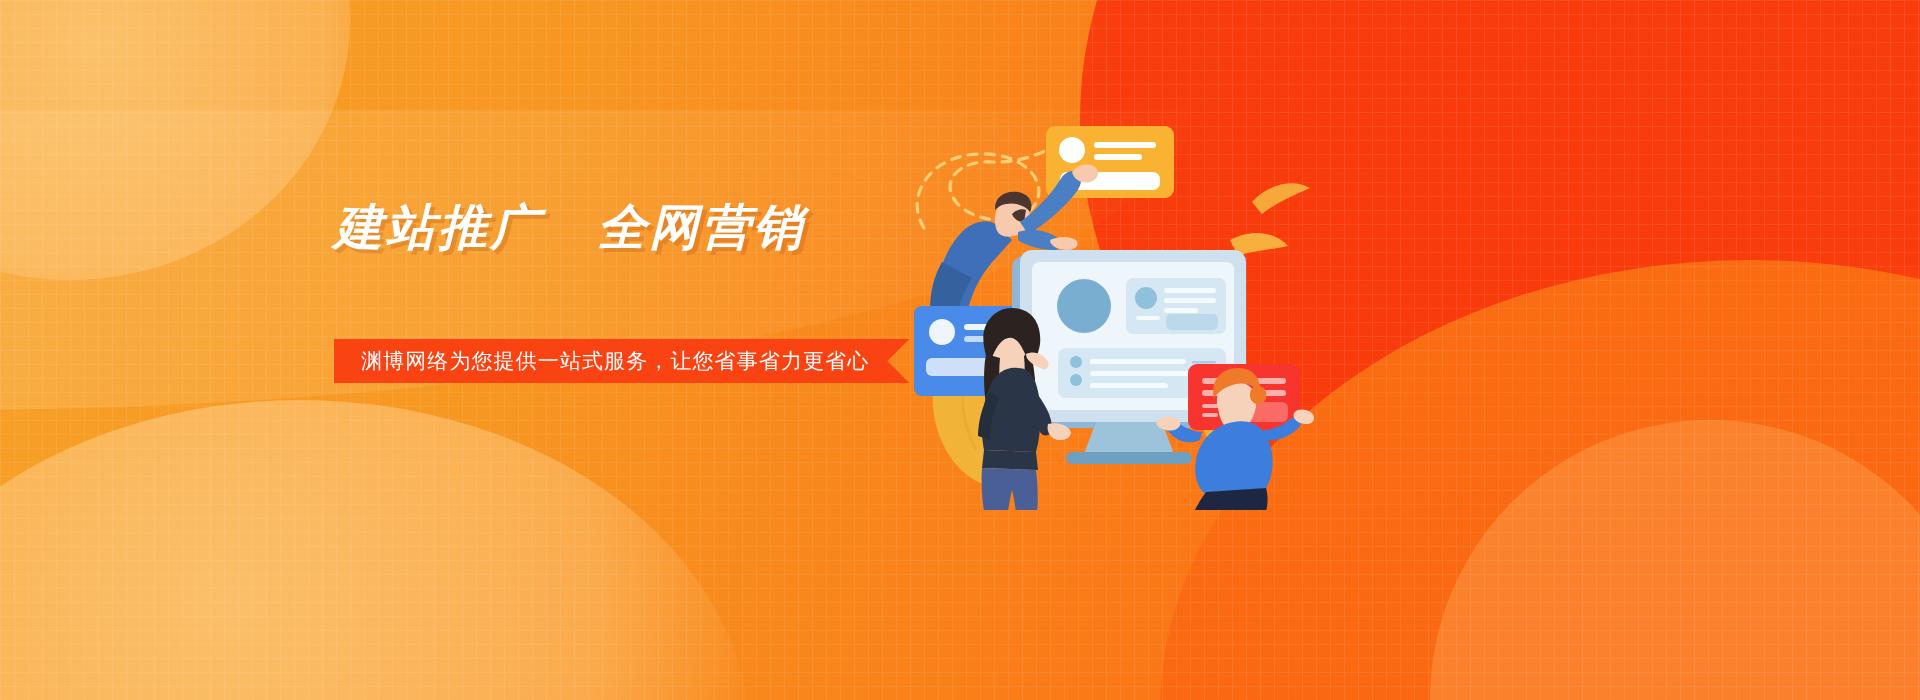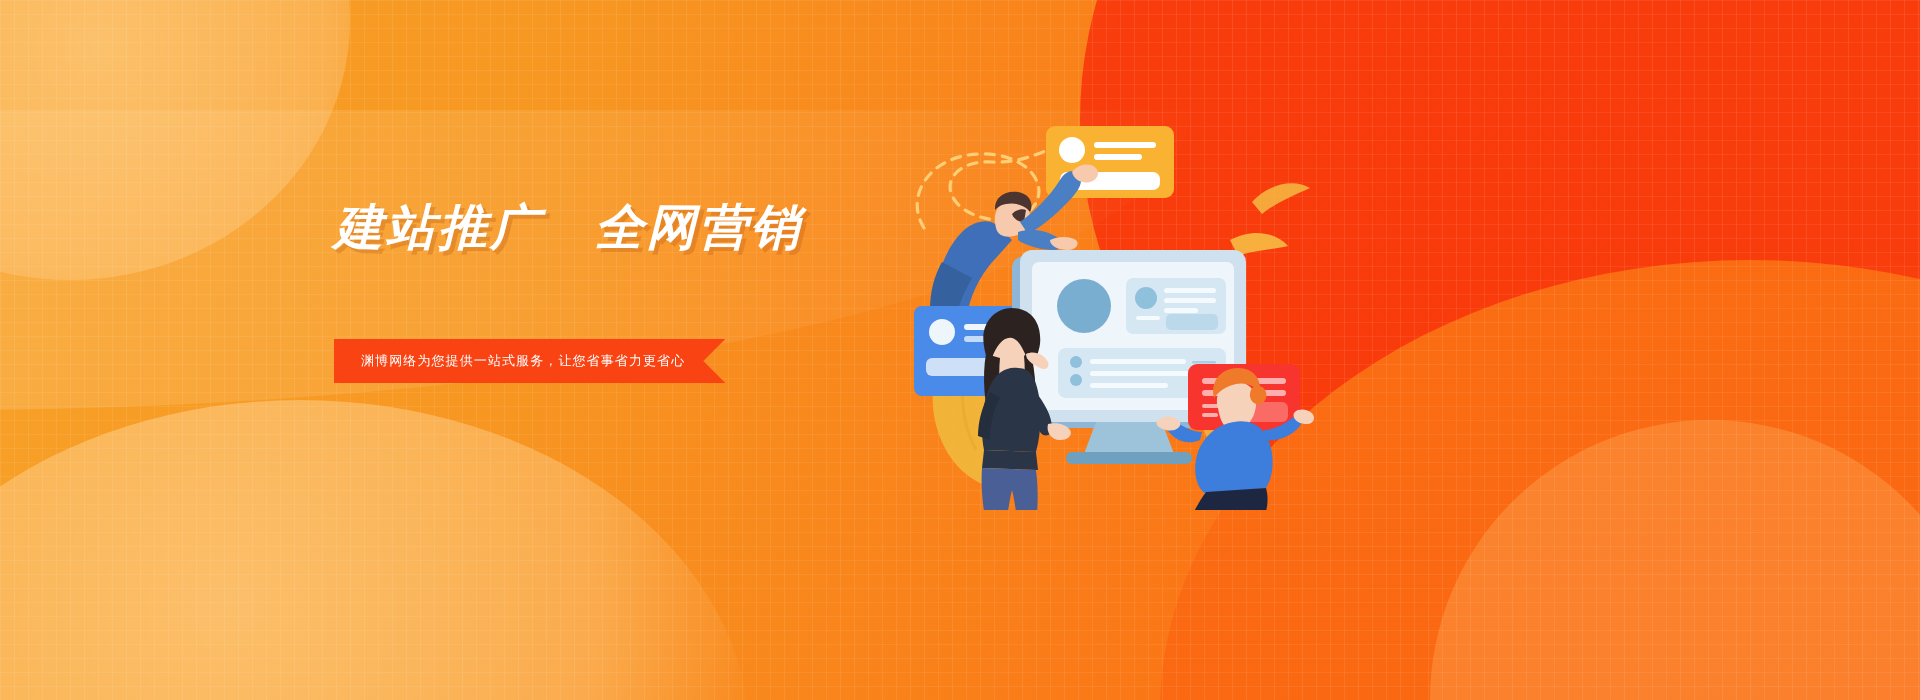--- a/index.html
+++ b/index.html
@@ -56,35 +56,35 @@
       repeating-linear-gradient(to bottom,rgba(255,255,255,.07) 0 1px,transparent 1px 14px);
     pointer-events:none;
   }
 
   
   .copy{position:absolute;left:334px;top:196px;width:780px;}
   .head-line{
     color:#ffffff;font-size:49px;line-height:63px;font-weight:bold;font-style:italic;
     letter-spacing:3px;white-space:nowrap;
     text-shadow:4px 4px 0 rgba(184,86,16,.30);
-    font-family:Liberation Serif, serif;
+    font-family:Liberation Sans, sans-serif;
   }
   .head-line .gap{display:inline-block;width:22px;}
 
   
   .ribbon{
     position:absolute;left:334px;top:339px;height:44px;
     background:#fa4313;
     display:flex;align-items:center;
     padding:0 40px 0 27px;
     clip-path:polygon(0 0,100% 0,100% 0,calc(100% - 22px) 50%,100% 100%,0 100%);
     box-shadow:0 1px 2px rgba(170,60,10,.25);
   }
   .ribbon-text{
-    color:#fff;font-size:13px;letter-spacing:1.1px;white-space:nowrap;
+    color:#fff;font-size:21px;letter-spacing:1.1px;white-space:nowrap;
   }
 
   
   .illo{position:absolute;left:900px;top:110px;width:420px;height:400px;}
   .illo svg{display:block;}
 </style>
 </head>
 <body>
 
 <div id="stage">

